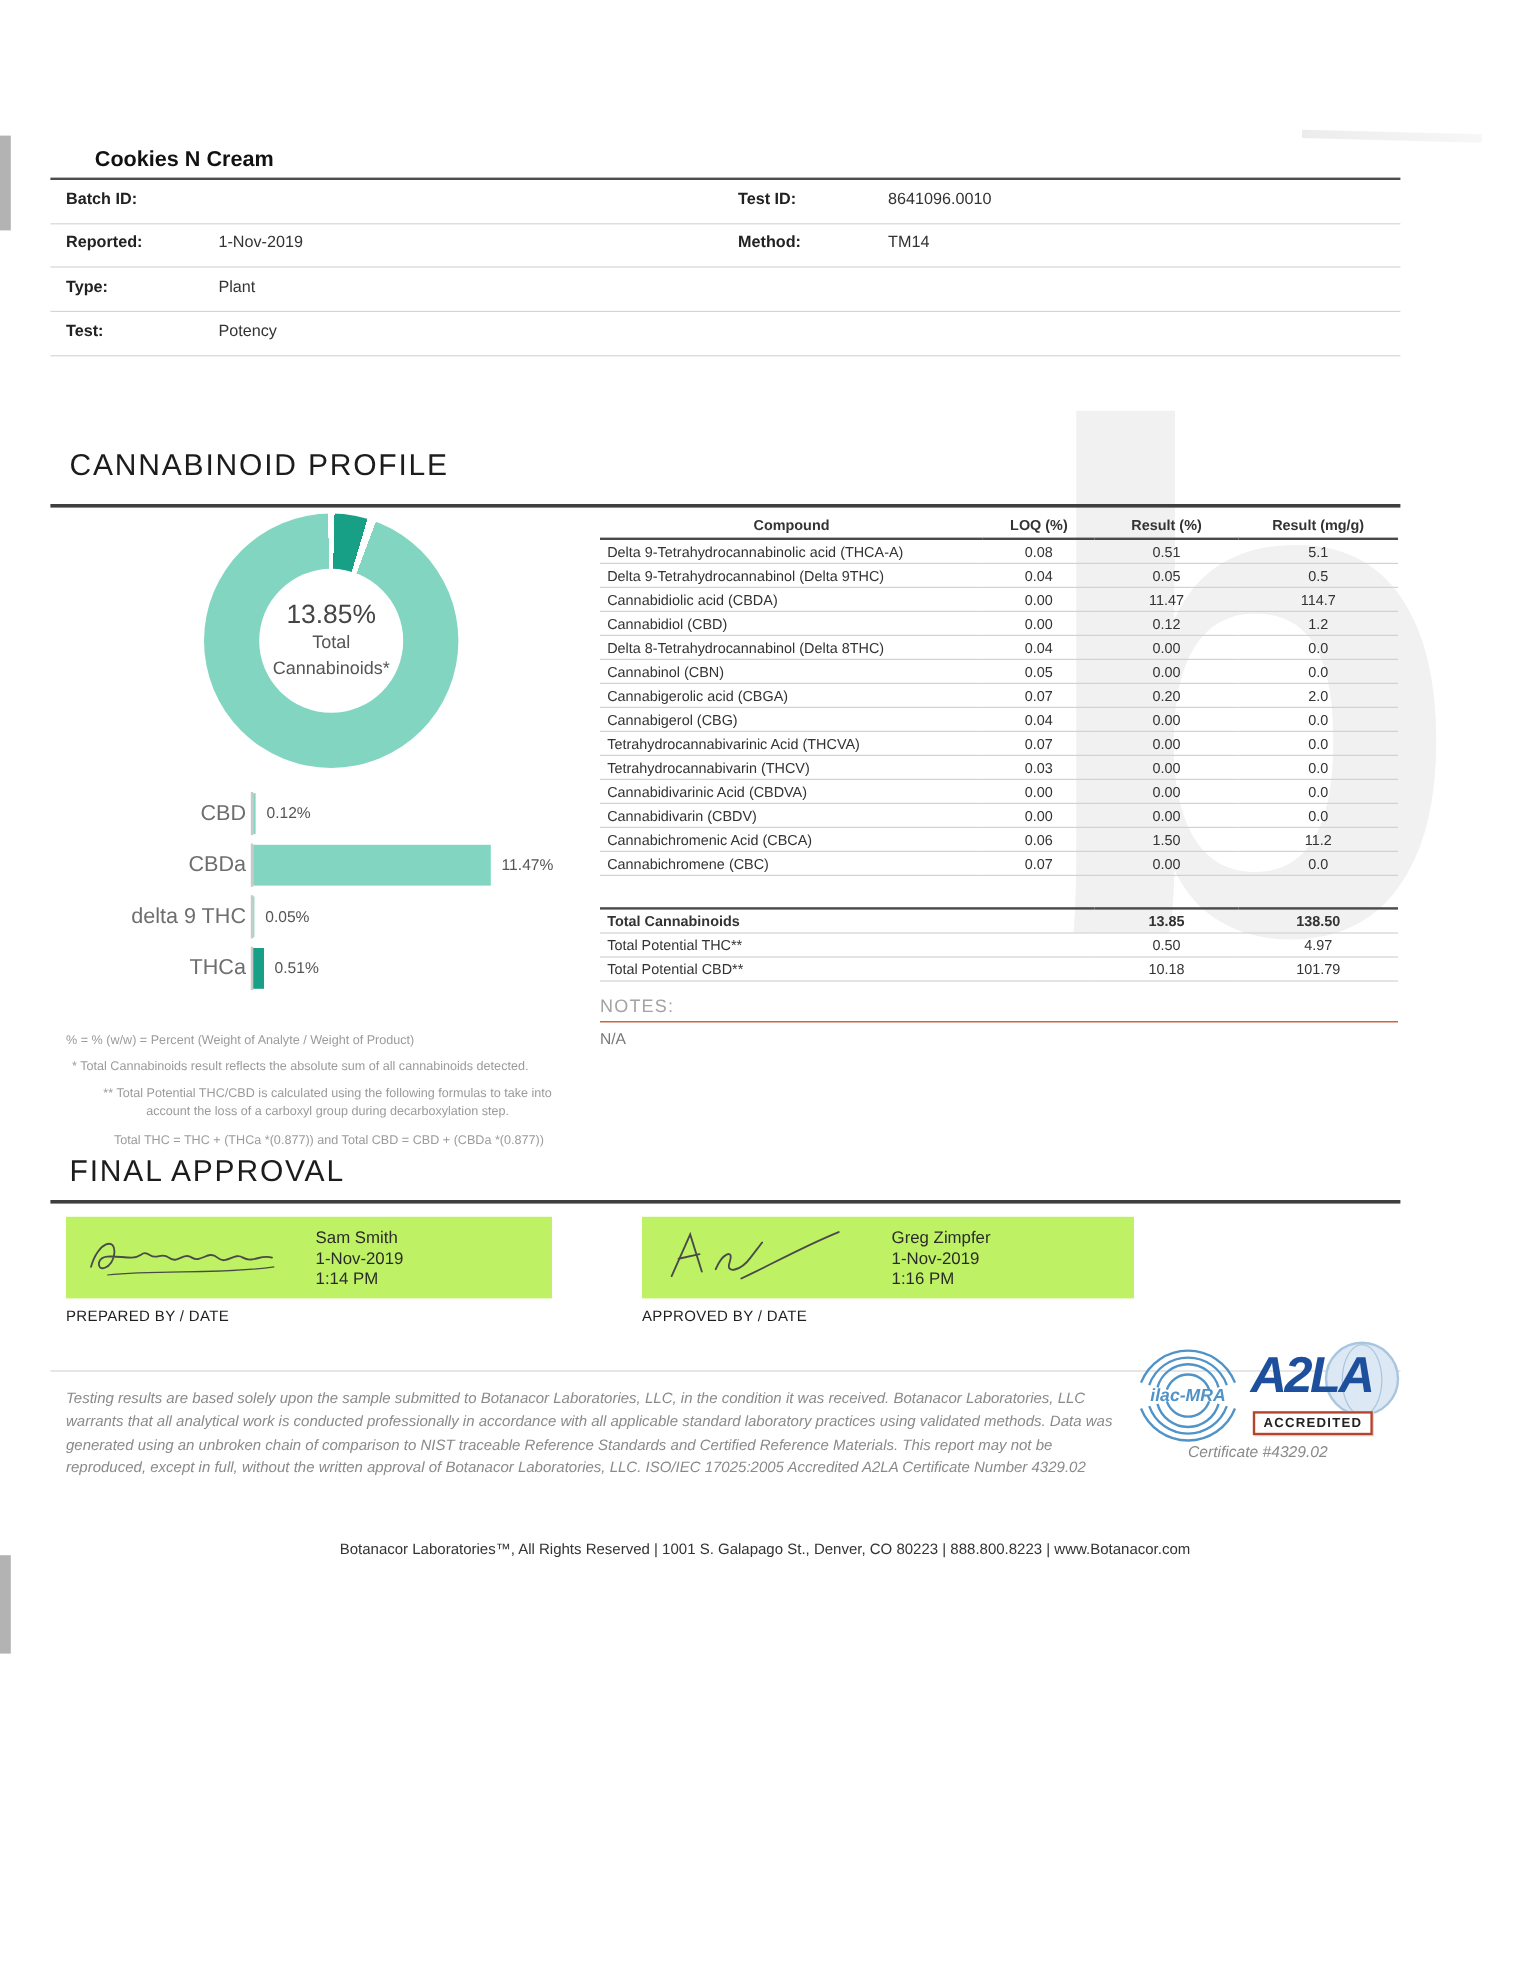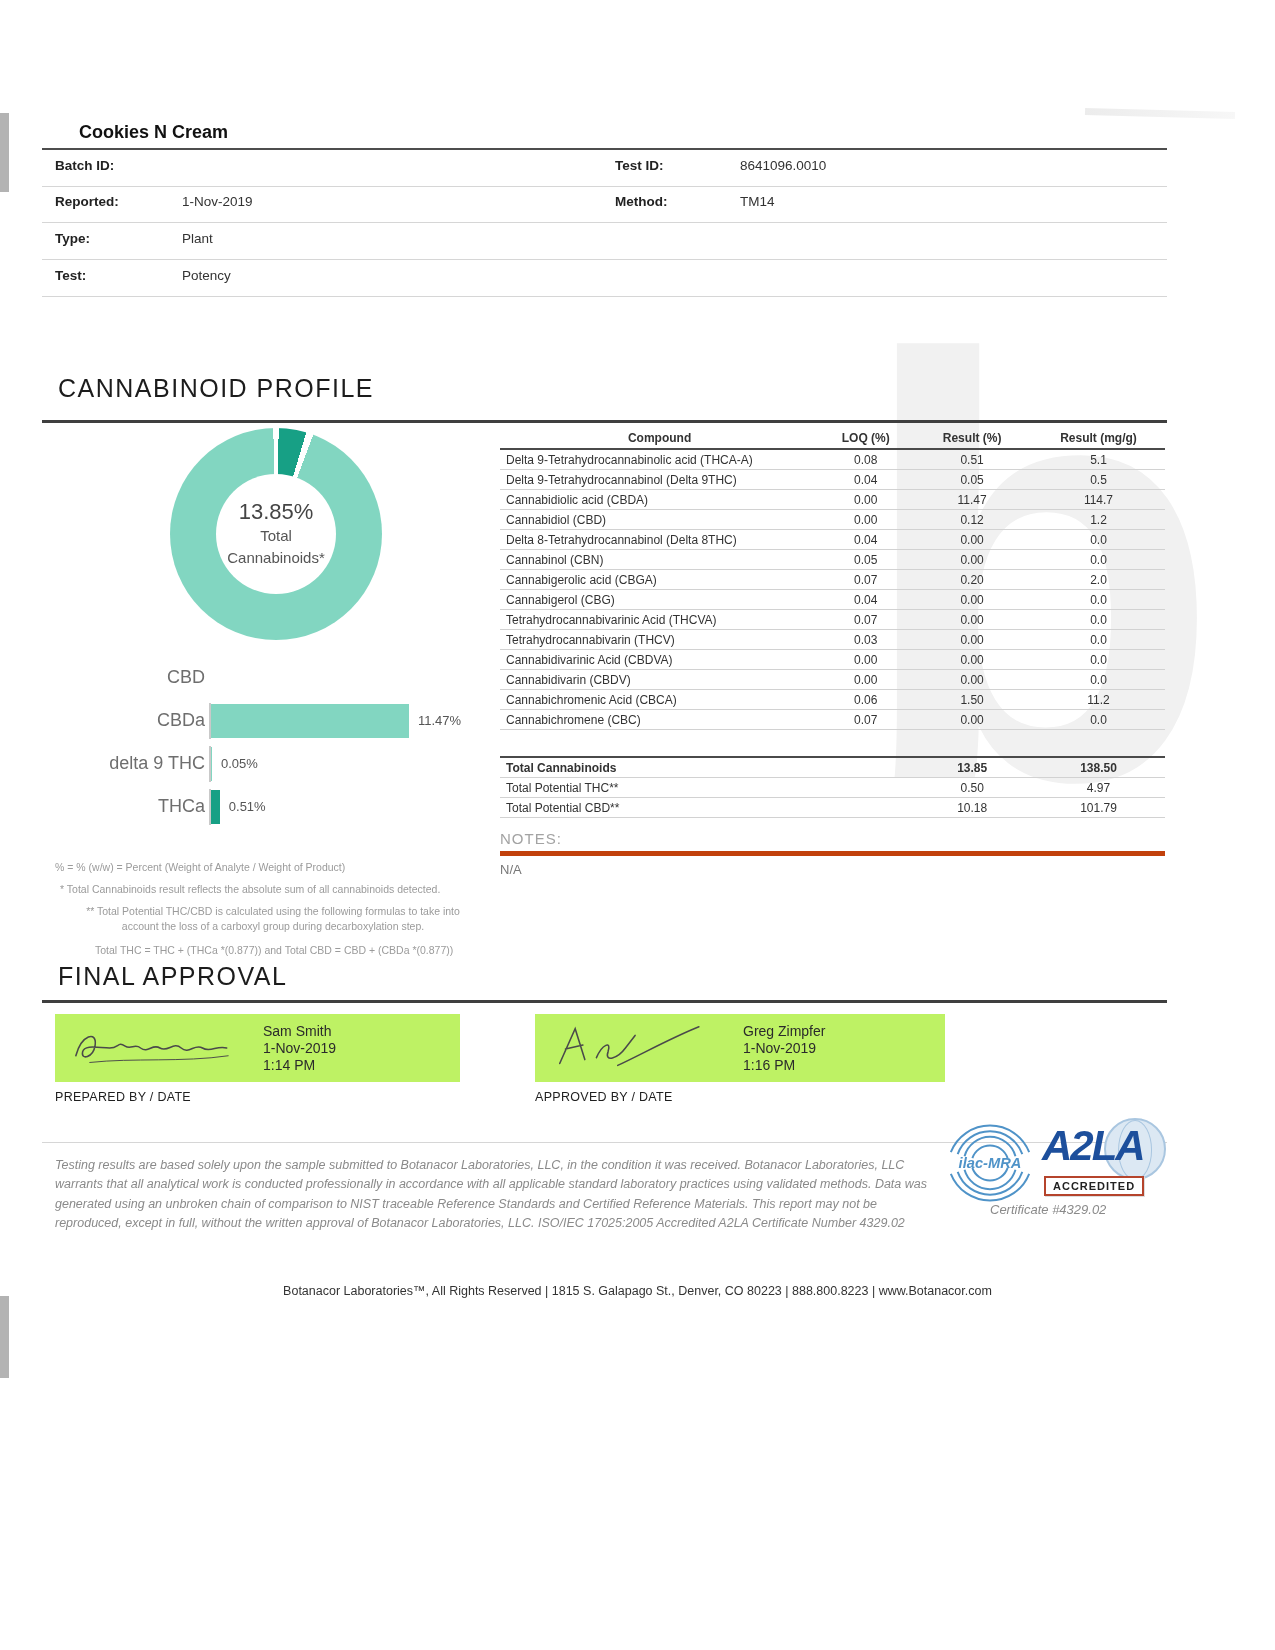--- a/index.html
+++ b/index.html
@@ -61,21 +61,21 @@
   table.ctable td.c-compound{text-align:left;padding-left:6px;}
   table.ctable td.c-num{text-align:center;}
   .totals-wrap{position:absolute;left:500px;top:756px;width:665px;}
   table.ttable{width:665px;border-collapse:collapse;font-size:12px;color:#333;}
   table.ttable tr:first-child td{border-top:2px solid #4a4a4a;font-weight:bold;}
   table.ttable td{border-bottom:1px solid #d2d2d2;padding:2.5px 0;height:14px;}
   table.ttable td.c-label{text-align:left;padding-left:6px;}
   table.ttable td.c-num{text-align:center;}
 
   .notes{position:absolute;left:500px;top:830px;width:665px;}
-  .notes-heading{font-size:15px;letter-spacing:1px;color:#a3a3a3;border-bottom:5px solid #c2410c;padding-bottom:4px;}
+  .notes-heading{font-size:15px;letter-spacing:1px;color:#a3a3a3;border-bottom:1px solid #c2410c;padding-bottom:4px;}
   .notes-value{margin-top:6px;font-size:13px;color:#777;}
 
   
   .sig-box{position:absolute;top:1014px;height:68px;background:#bef264;display:flex;align-items:center;}
   .sig-box.left{left:55px;width:405px;}
   .sig-box.right{left:535px;width:410px;}
   .sig-svg{width:190px;height:58px;margin-left:8px;flex:0 0 auto;}
   .sig-meta{font-size:14px;line-height:17px;color:#2b2b2b;padding-left:10px;}
   .sig-label{position:absolute;top:1090px;font-size:12.5px;letter-spacing:.3px;color:#1f1f1f;}
   .sig-label.left{left:55px;}
@@ -154,20 +154,24 @@
     <div class="donut-pct">13.85%</div>
     <div class="donut-sub">Total</div>
     <div class="donut-sub">Cannabinoids*</div>
   </div>
 </div>
 
 <div class="bars" id="bar-rows">
 
     <div class="bar-row">
       <div class="bar-label">CBD</div>
+      <div class="bar-track">
+        <div class="bar-fill" style="width: 2.07149px; background: rgb(130, 214, 193);"></div>
+        <div class="bar-val">0.12%</div>
+      </div>
     </div>
 
     <div class="bar-row">
       <div class="bar-label">CBDa</div>
       <div class="bar-track">
         <div class="bar-fill" style="width: 198px; background: rgb(130, 214, 193);"></div>
         <div class="bar-val">11.47%</div>
       </div>
     </div>
 
@@ -402,13 +406,13 @@
   </svg>
 </div>
 
 <div class="a2la">
   <div class="globe"></div>
   <div class="a2la-text">A2LA</div>
   <div class="accredited-box">ACCREDITED</div>
 </div>
 <div class="certificate">Certificate #4329.02</div>
 
-<div class="footer">Botanacor Laboratories™, All Rights Reserved  |  1815 S. Galapago St., Denver, CO 80223  |  888.800.8223  |  www.Botanacor.com</div>
+<div class="footer">Botanacor Laboratories™, All Rights Reserved  |  1001 S. Galapago St., Denver, CO 80223  |  888.800.8223  |  www.Botanacor.com</div>
 
 </body></html>

